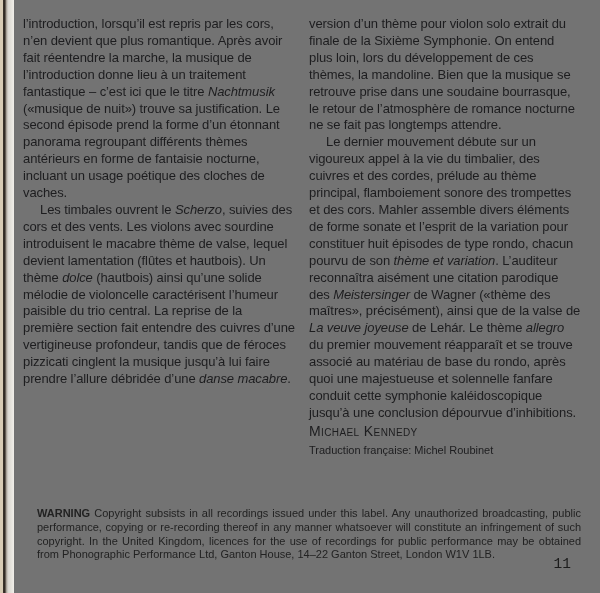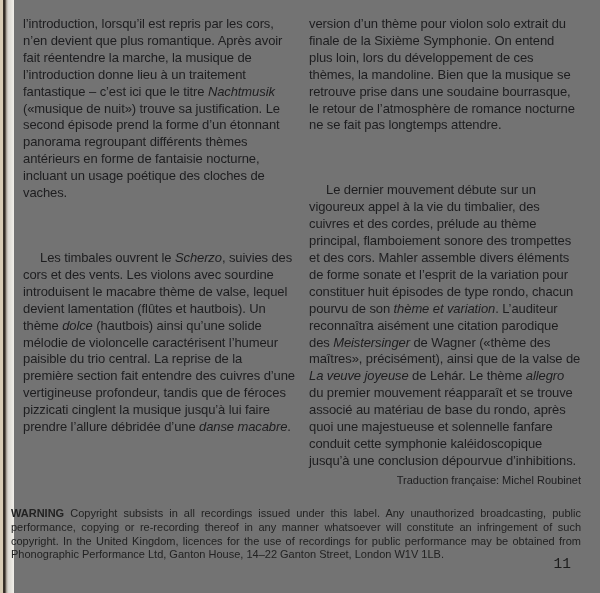--- a/index.html
+++ b/index.html
@@ -30,36 +30,35 @@
     display: flex; gap: 14px;
   }
   .col {
     flex: 1;
     font-size: 13px;
     line-height: 16.9px;
     letter-spacing: -0.1px;
     text-align: left;
   }
   .col p { margin: 0; }
-  .col p.indent { text-indent: 17px; margin-top: 48px; }
+  .col p.indent { text-indent: 17px; }
   .byline {
     margin-top: 1px;
     font-variant: small-caps;
     font-size: 14px;
     letter-spacing: 0.4px;
   }
   .translation {
     margin-top: 2px;
     font-size: 11px;
     letter-spacing: 0;
-    text-align: right;
   }
   .warning {
     position: absolute;
-    left: 11px; right: 19px; top: 507px;
+    left: 37px; right: 19px; top: 507px;
     font-size: 11px;
     line-height: 13.8px;
     text-align: justify;
     color: #222;
   }
   .warning .warn-label { font-weight: bold; }
   .page-number {
     position: absolute;
     right: 29px; top: 556px;
     font-family: Liberation Mono, monospace;
@@ -75,20 +74,21 @@
 
   <div class="columns">
     <div class="col">
         <p class=""><span>l’introduction, lorsqu’il est repris par les cors, n’en devient que plus romantique. Après avoir fait réentendre la marche, la musique de l’introduction donne lieu à un traitement fantastique – c’est ici que le titre </span><i>Nachtmusik</i><span> («musique de nuit») trouve sa justification. Le second épisode prend la forme d’un étonnant panorama regroupant différents thèmes antérieurs en forme de fantaisie nocturne, incluant un usage poétique des cloches de vaches.</span></p>
         <p class="indent"><span>Les timbales ouvrent le </span><i>Scherzo</i><span>, suivies des cors et des vents. Les violons avec sourdine introduisent le macabre thème de valse, lequel devient lamentation (flûtes et hautbois). Un thème </span><i>dolce</i><span> (hautbois) ainsi qu’une solide mélodie de violoncelle caractérisent l’humeur paisible du trio central. La reprise de la première section fait entendre des cuivres d’une vertigineuse profondeur, tandis que de féroces pizzicati cinglent la musique jusqu’à lui faire prendre l’allure débridée d’une </span><i>danse macabre</i><span>.</span></p>
       </div>
     <div class="col">
 
     <p class=""><span>version d’un thème pour violon solo extrait du finale de la Sixième Symphonie. On entend plus loin, lors du développement de ces thèmes, la mandoline. Bien que la musique se retrouve prise dans une soudaine bourrasque, le retour de l’atmosphère de romance nocturne ne se fait pas longtemps attendre.</span></p>
         <p class="indent"><span>Le dernier mouvement débute sur un vigoureux appel à la vie du timbalier, des cuivres et des cordes, prélude au thème principal, flamboiement sonore des trompettes et des cors. Mahler assemble divers éléments de forme sonate et l’esprit de la variation pour constituer huit épisodes de type rondo, chacun pourvu de son </span><i>thème et variation</i><span>. L’auditeur reconnaîtra aisément une citation parodique des </span><i>Meistersinger</i><span> de Wagner («thème des maîtres», précisément), ainsi que de la valse de </span><i>La veuve joyeuse</i><span> de Lehár. Le thème </span><i>allegro</i><span> du premier mouvement réapparaît et se trouve associé au matériau de base du rondo, après quoi une majestueuse et solennelle fanfare conduit cette symphonie kaléidoscopique jusqu’à une conclusion dépourvue d’inhibitions.</span></p>
+        <div class="byline">Michael Kennedy</div>
         <div class="translation">Traduction française: Michel Roubinet</div>
       </div>
   </div>
 
   <div class="warning">
     <span class="warn-label">WARNING</span>
     <span>Copyright subsists in all recordings issued under this label. Any unauthorized broadcasting, public performance, copying or re-recording thereof in any manner whatsoever will constitute an infringement of such copyright. In the United Kingdom, licences for the use of recordings for public performance may be obtained from Phonographic Performance Ltd, Ganton House, 14–22 Ganton Street, London W1V 1LB.</span>
   </div>
 
   <div class="page-number">11</div>

